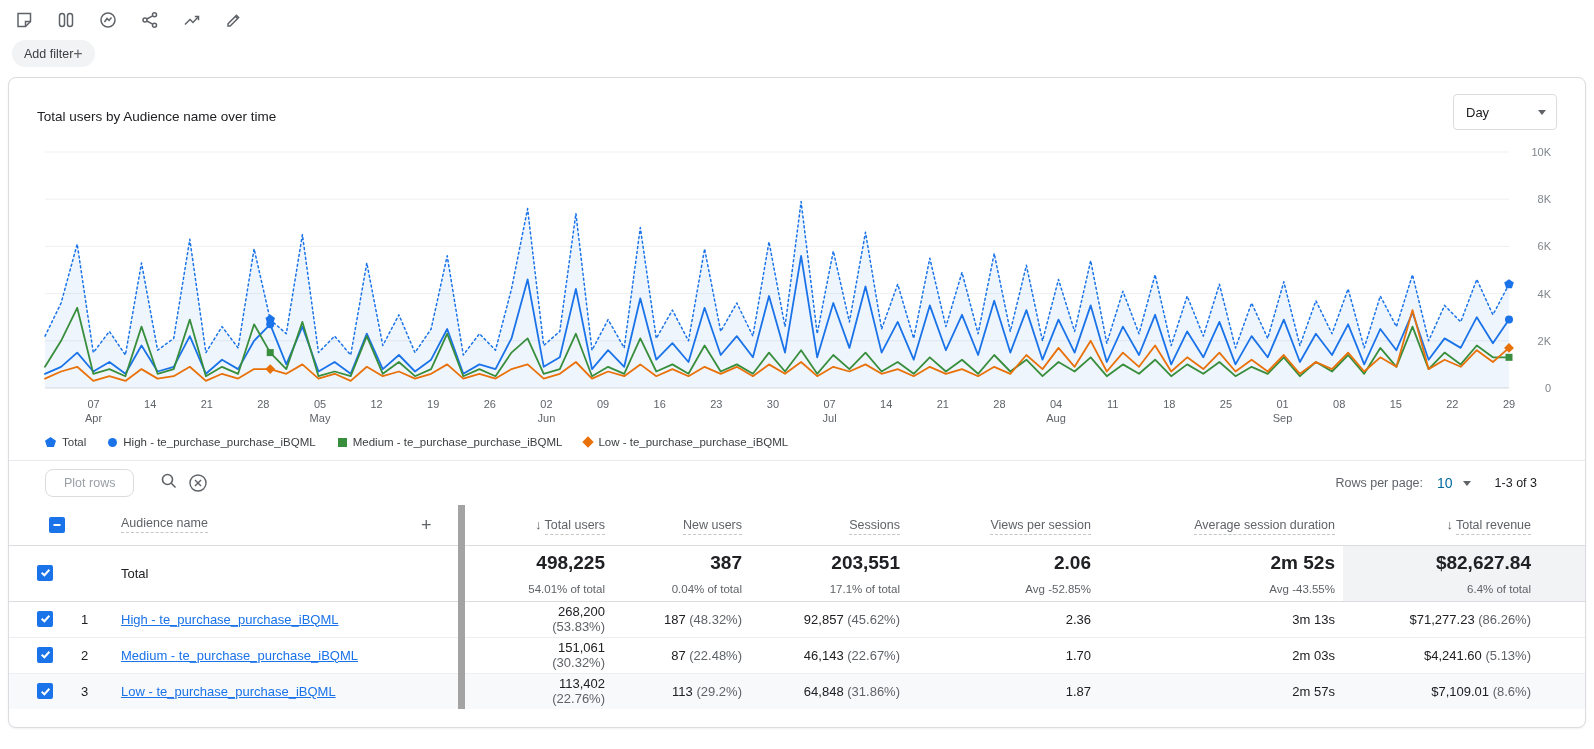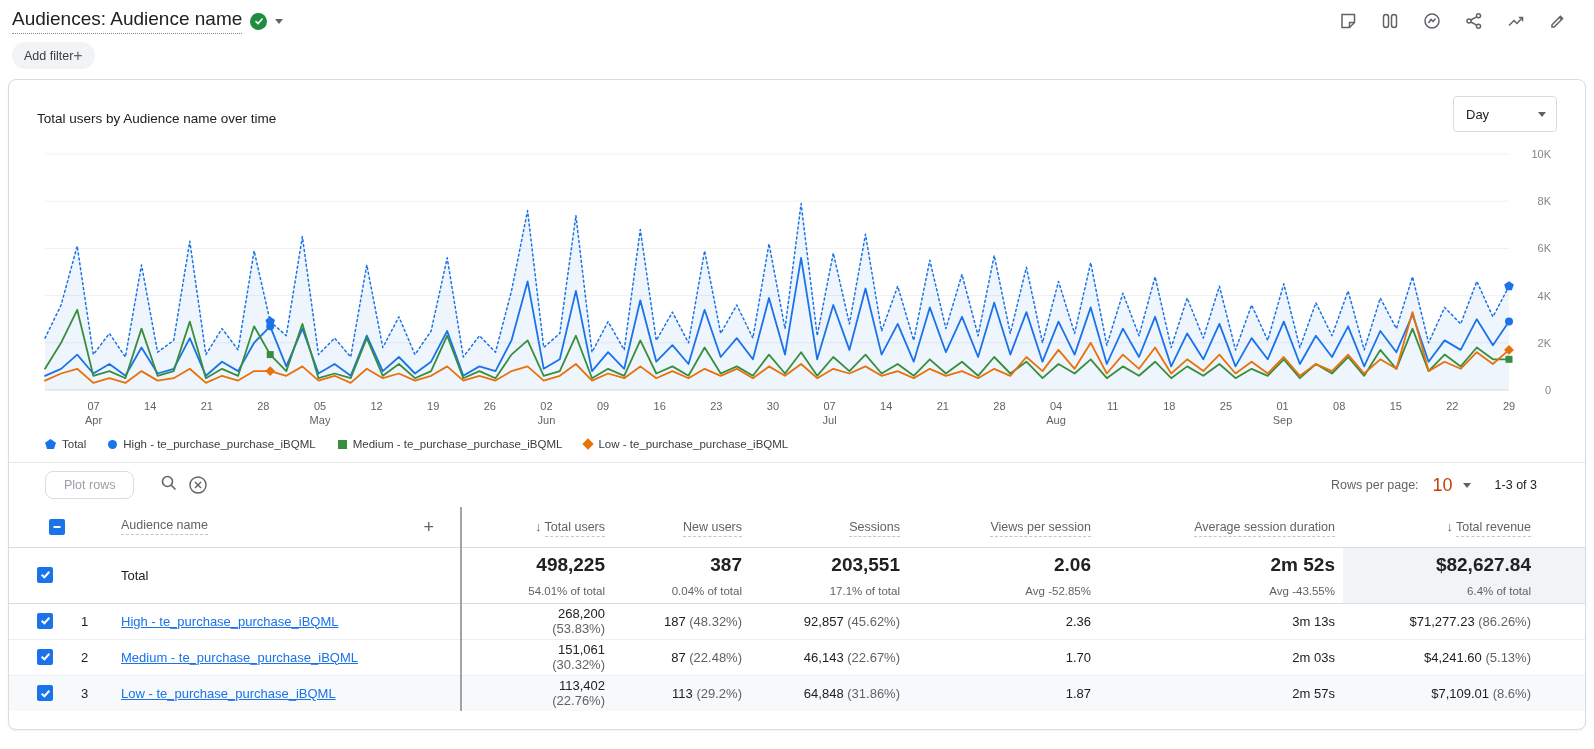--- a/index.html
+++ b/index.html
@@ -38,30 +38,30 @@
   .lg-shape.pentagon { clip-path:polygon(50% 0, 100% 38%, 81% 100%, 19% 100%, 0 38%); width:11px; height:10px; }
 
   
   .controls { display:flex; align-items:center; border-top:1px solid #e8eaed; padding:8px 48px 8px 36px; }
   .plot-rows-btn { border:1px solid #dadce0; border-radius:8px; background:#fff; color:#9aa0a6; font-size:12.5px; padding:6px 18px; cursor:pointer; font-family:inherit; }
   .search-box { display:flex; align-items:center; gap:10px; margin-left:26px; width:420px; }
   .search-box input { border:none; outline:none; font-size:13.5px; color:#202124; flex:1; font-family:inherit; background:transparent; }
   .icon-btn { background:none; border:none; padding:0; cursor:pointer; display:flex; align-items:center; }
   .spacer { flex:1; }
   .rpp-label { font-size:12.5px; color:#5f6368; }
-  .rpp-select { display:inline-flex; align-items:center; gap:10px; margin-left:14px; font-size:18px; color:#c2410c; cursor:pointer; }
+  .rpp-select { display:inline-flex; align-items:center; gap:10px; margin-left:14px; font-size:14px; color:#0369a1; cursor:pointer; }
   .pagination { font-size:12.5px; color:#202124; margin-left:24px; }
 
   
   table.data-table { width:100%; border-collapse:collapse; table-layout:fixed; }
   .data-table th, .data-table td { padding:0 8px; vertical-align:middle; }
   .data-table thead th { height:40px; font-size:12.5px; color:#5f6368; font-weight:400; text-align:right; border-bottom:1px solid #dadce0; }
   .data-table thead th .hdr-label { border-bottom:1px dashed #c4c7c5; padding-bottom:2px; cursor:pointer; }
   .data-table th.col-name, .data-table td.col-name { text-align:left; }
-  .data-table th:nth-child(4), .data-table td:nth-child(4) { border-left:2px solid #a3a3a3;padding-left:44px; }
+  .data-table th:nth-child(4), .data-table td:nth-child(4) { border-left:7px solid #a3a3a3;padding-left:44px; }
   .col-check { width:64px; } .col-idx { width:40px; }
   .sort-arrow { color:#5f6368; font-size:13px; margin-right:3px; }
   .num { text-align:right; }
   .name-plus { float:right; color:#5f6368; font-size:18px; cursor:pointer; line-height:1; margin-right:18px; }
 
   .checkbox { width:16px; height:16px; border-radius:2px; background:#1a73e8; display:inline-flex; align-items:center; justify-content:center; cursor:pointer; margin-left:20px; }
   .checkbox svg { display:block; }
 
   tr.total-row td { height:56px; border-bottom:1px solid #dadce0; }
   .t-main { font-size:19px; font-weight:700; color:#202124; }
@@ -77,29 +77,20 @@
   .pct { color:#5f6368; }
   .last-col { padding-right:54px !important; }
   .card-bottom-pad { height:18px; }
 </style>
 </head>
 <body>
 
 <div class="page">
 
   <div class="topbar">
-    <div class="title-group">
-      <span class="report-title">Audiences: Audience name</span>
-      <span class="check-badge">
-        <svg width="10" height="10" viewBox="0 0 10 10">
-            <polyline points="1.5,5.2 4,7.5 8.5,2.5" stroke="#fff" stroke-width="1.6" fill="none"></polyline>
-          </svg>
-      </span>
-      <span class="caret"></span>
-    </div>
     <div class="toolbar">
       <span class="tool-btn">
         <svg width="20" height="20" viewBox="0 0 20 20">
             <path d="M4 3.5h12.5v8l-5 5H4z"></path>
             <path d="M11.5 16.5v-5h5"></path>
           </svg>
       </span>
       <span class="tool-btn">
         <svg width="20" height="20" viewBox="0 0 20 20">
             <rect x="3.5" y="3.5" width="5" height="13" rx="2.5"></rect>

